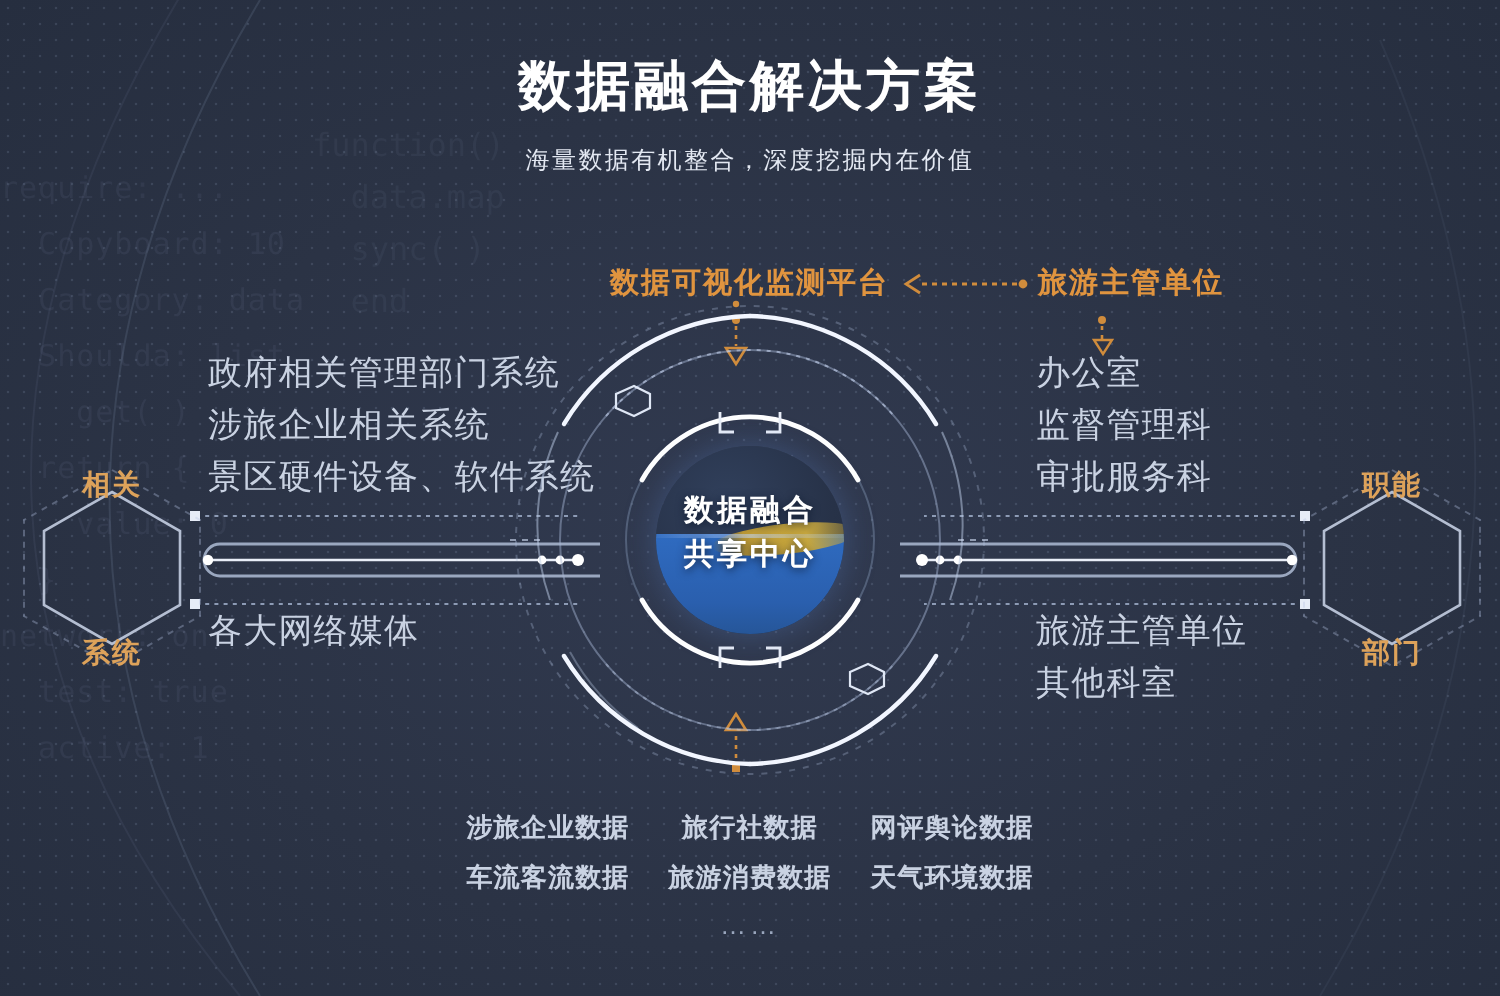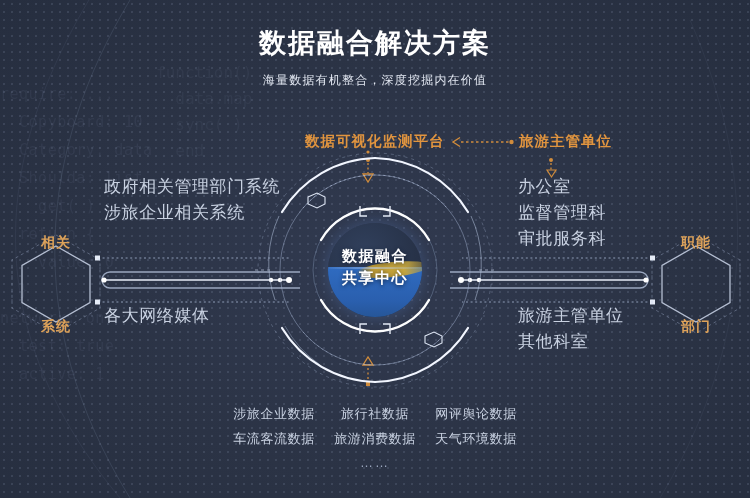--- a/index.html
+++ b/index.html
@@ -64,21 +64,21 @@
   }
   #left-top{left:104px;top:174px;}
   #left-bottom{left:104px;top:303px;}
   #right-top{left:518px;top:174px;}
   #right-bottom{left:518px;top:303px;}
 
   
   #bottomgrid{
     position:absolute;left:225px;top:405px;width:300px;text-align:center;
   }
-  #bottomgrid .grow{display:flex;justify-content:space-between;margin-bottom:7px;}
+  #bottomgrid .grow{display:flex;justify-content:space-between;margin-bottom:7px;font-weight:bold;}
   #bottomgrid .gcell{
     color:#c9d2e2;font-size:13px;letter-spacing:.6px;white-space:nowrap;width:98px;text-align:center;
   }
   #bottomgrid .dots{color:#9aa6bd;font-size:13px;letter-spacing:2px;margin-top:2px;}
 
   
   .hexwrap{position:absolute;width:96px;height:104px;}
   #hex-left{left:8px;top:232px;}
   #hex-right{left:648px;top:232px;}
   .hexwrap .hexlabel{
@@ -175,20 +175,21 @@
     <polygon points="363,365 373,365 368,357" fill="none" stroke="#d08c3c" stroke-width="1.3"></polygon>
     <line x1="368" y1="368" x2="368" y2="380" stroke="#d08c3c" stroke-width="1.3" stroke-dasharray="2,2.5"></line>
     <rect x="366" y="382" width="4" height="4" fill="#d08c3c"></rect>
 
     <circle cx="368" cy="152" r="1.6" fill="#d08c3c"></circle>
   </svg>
 
   <div class="sidelist" id="left-top">
     <div class="row">政府相关管理部门系统</div>
     <div class="row">涉旅企业相关系统</div>
+    <div class="row">景区硬件设备、软件系统</div>
   </div>
   <div class="sidelist" id="left-bottom">
     <div class="row">各大网络媒体</div>
   </div>
 
   <div class="sidelist" id="right-top">
     <div class="row">办公室</div>
     <div class="row">监督管理科</div>
     <div class="row">审批服务科</div>
   </div>

